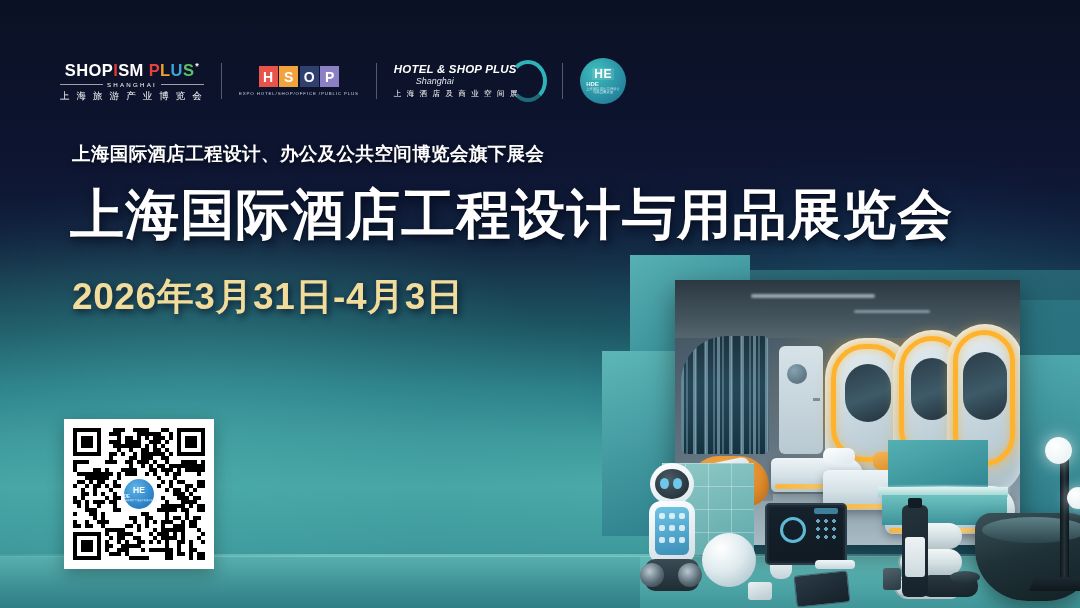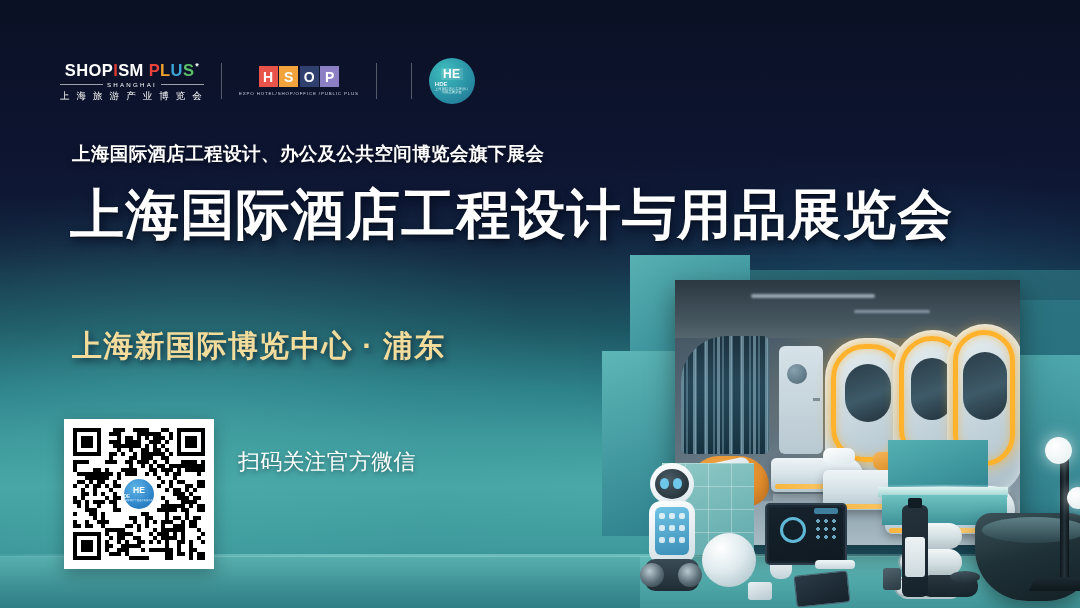--- a/index.html
+++ b/index.html
@@ -475,36 +475,42 @@
         <span class="hs-h">H</span>
         <span class="hs-s">S</span>
         <span class="hs-o">O</span>
         <span class="hs-p">P</span>
       </div>
       <div class="hs-cap">EXPO HOTEL/SHOP/OFFICE /PUBLIC PLUS</div>
     </div>
 
     <div class="logo-sep"></div>
 
+    <div class="l-hsp">
+      <div class="hsp-arc"></div>
+      <div class="hsp-1">HOTEL &amp; SHOP PLUS</div>
+      <div class="hsp-2">Shanghai</div>
+      <div class="hsp-3">上 海 酒 店 及 商 业 空 间 展</div>
+    </div>
 
     <div class="logo-sep"></div>
 
     <div class="l-he">
       <div class="he-inner">
         <div class="he-big">HE</div>
         <div class="he-sm">HDE</div>
         <div class="he-tiny">上海国际酒店工程设计</div>
         <div class="he-tiny2">与用品展览会</div>
       </div>
     </div>
   </div>
 
   <div class="kicker">上海国际酒店工程设计、办公及公共空间博览会旗下展会</div>
   <div class="maintitle">上海国际酒店工程设计与用品展览会</div>
-  <div class="venueline">上海新国际博览中心 · 浦东</div>
+  <div class="dateline">2026年3月31日-4月3日</div>
 
   <div class="qr-box">
     <div class="qr-canvas" id="qrCanvas">
         <div style="position: absolute; background: rgb(0, 0, 0); width: 4px; height: 4px; left: 0px; top: 0px;"></div>
         <div style="position: absolute; background: rgb(0, 0, 0); width: 4px; height: 4px; left: 4px; top: 0px;"></div>
         <div style="position: absolute; background: rgb(0, 0, 0); width: 4px; height: 4px; left: 8px; top: 0px;"></div>
         <div style="position: absolute; background: rgb(0, 0, 0); width: 4px; height: 4px; left: 12px; top: 0px;"></div>
         <div style="position: absolute; background: rgb(0, 0, 0); width: 4px; height: 4px; left: 16px; top: 0px;"></div>
         <div style="position: absolute; background: rgb(0, 0, 0); width: 4px; height: 4px; left: 20px; top: 0px;"></div>
         <div style="position: absolute; background: rgb(0, 0, 0); width: 4px; height: 4px; left: 24px; top: 0px;"></div>
@@ -997,16 +1003,15 @@
         <div class="qr-logo-in">
           <div class="qr-he">HE</div>
           <div class="qr-hde">HDE</div>
           <div class="qr-tiny">上海国际酒店工程设计与用品展览会</div>
         </div>
       </div>
     </div>
   </div>
 
   <div class="contact">
-    <div>扫码关注官方微信</div>
   </div>
 
 </div>
 
 </body></html>

